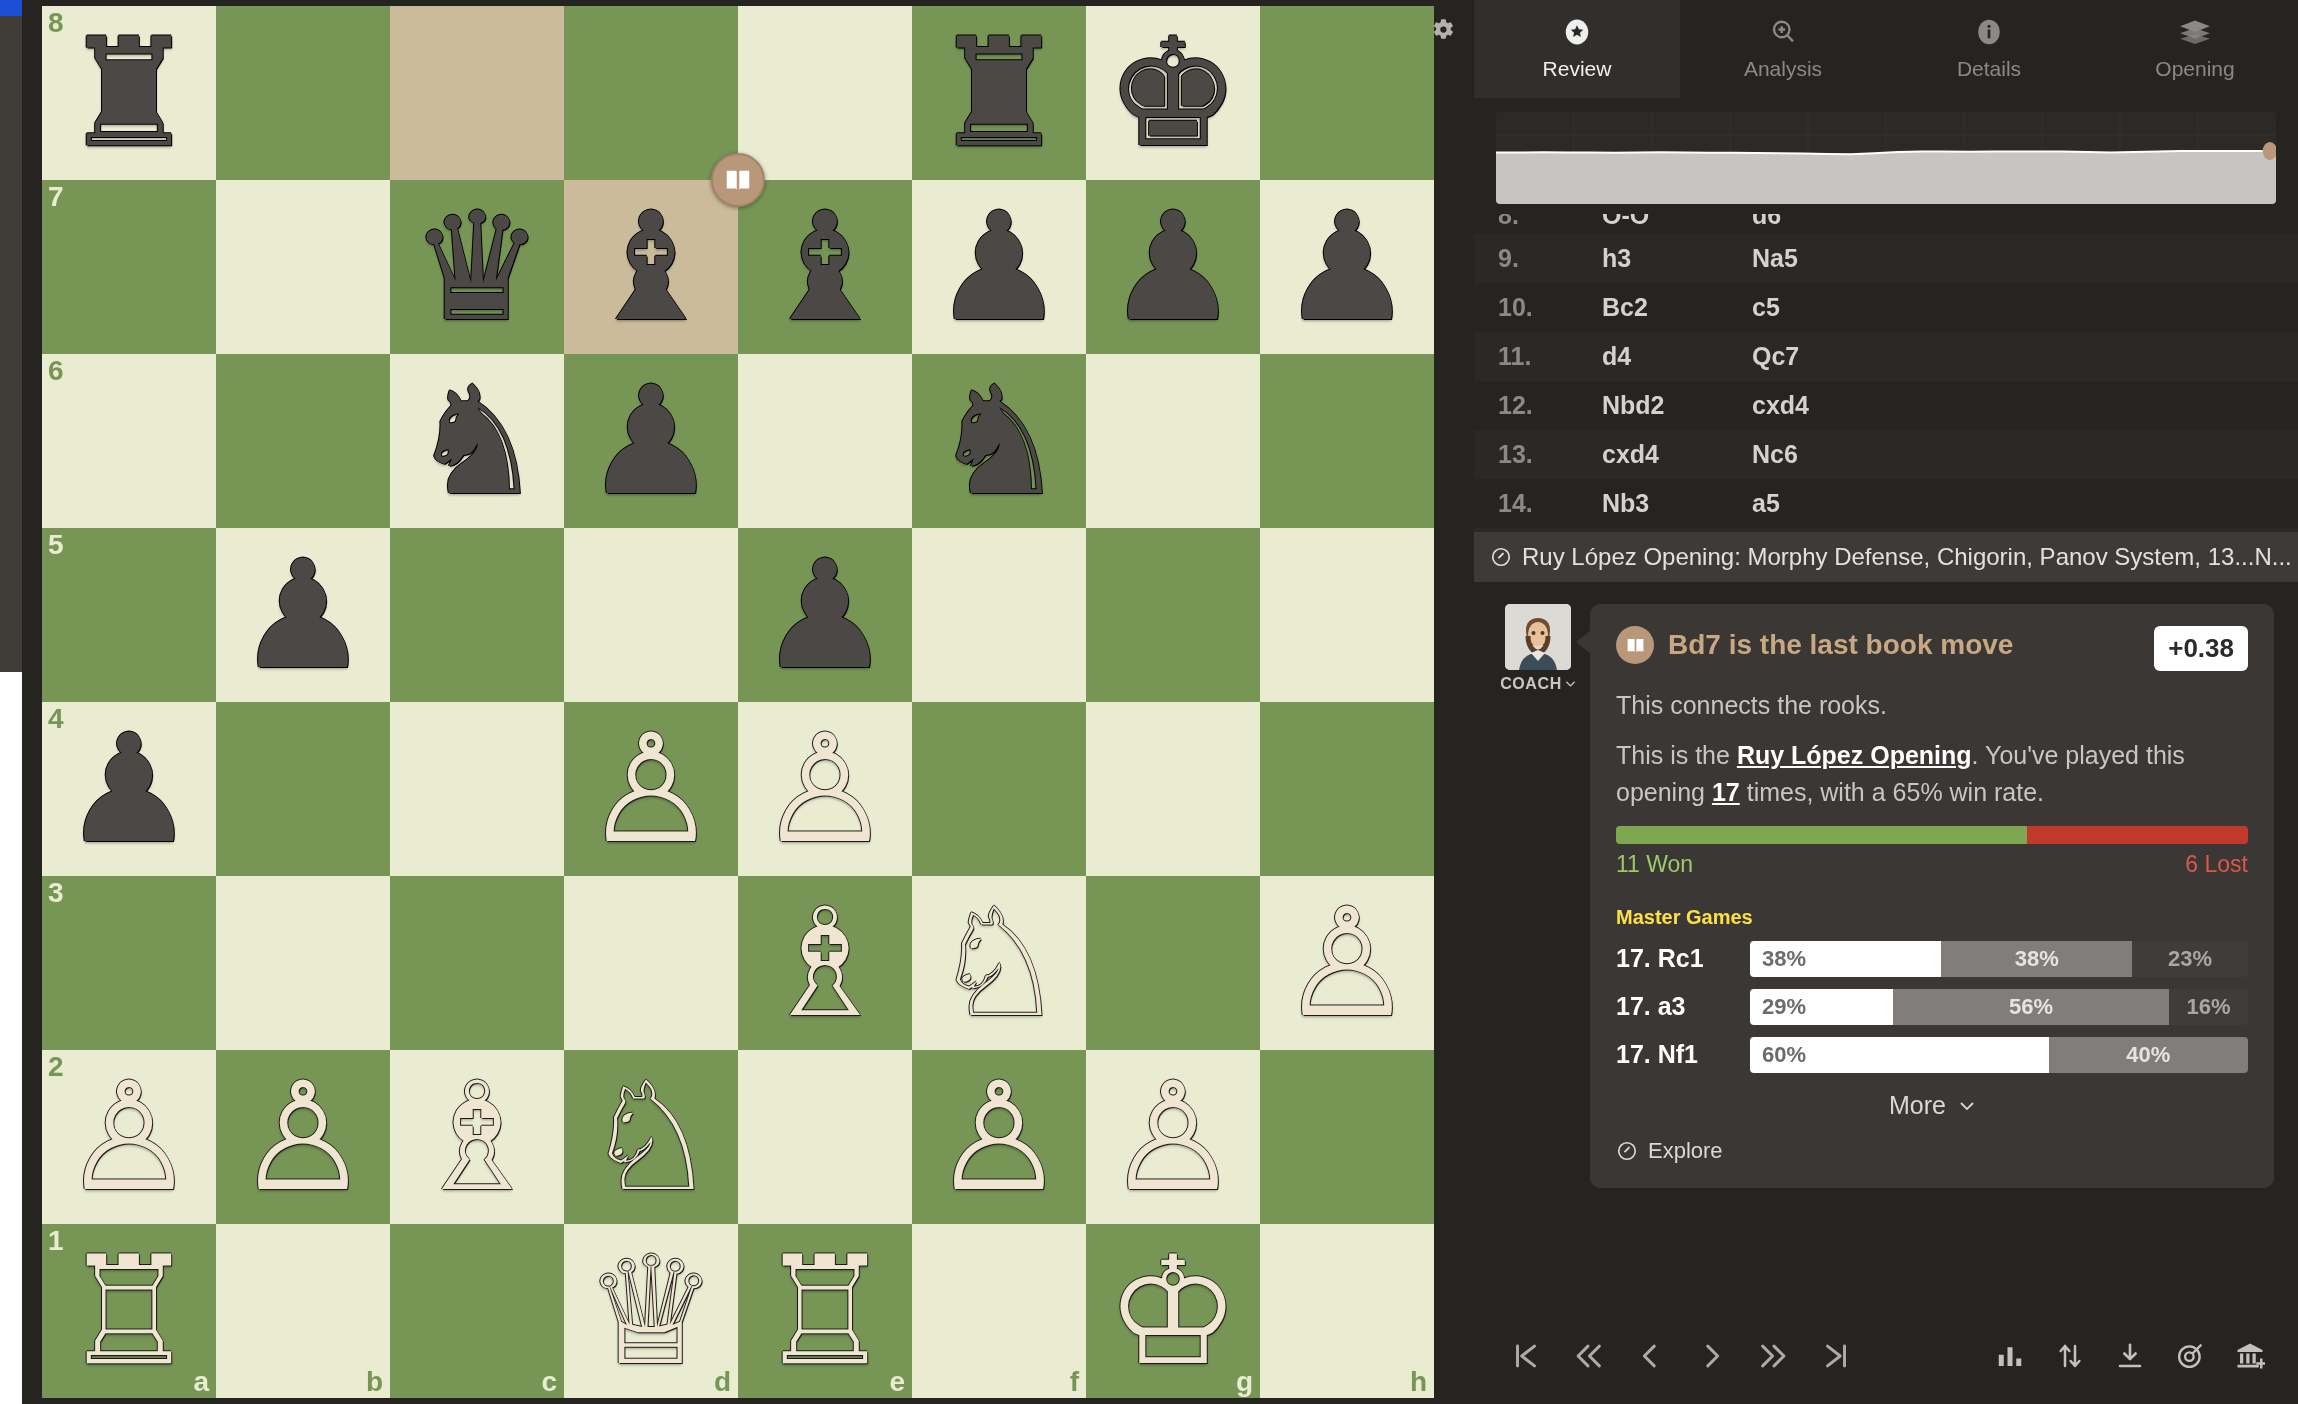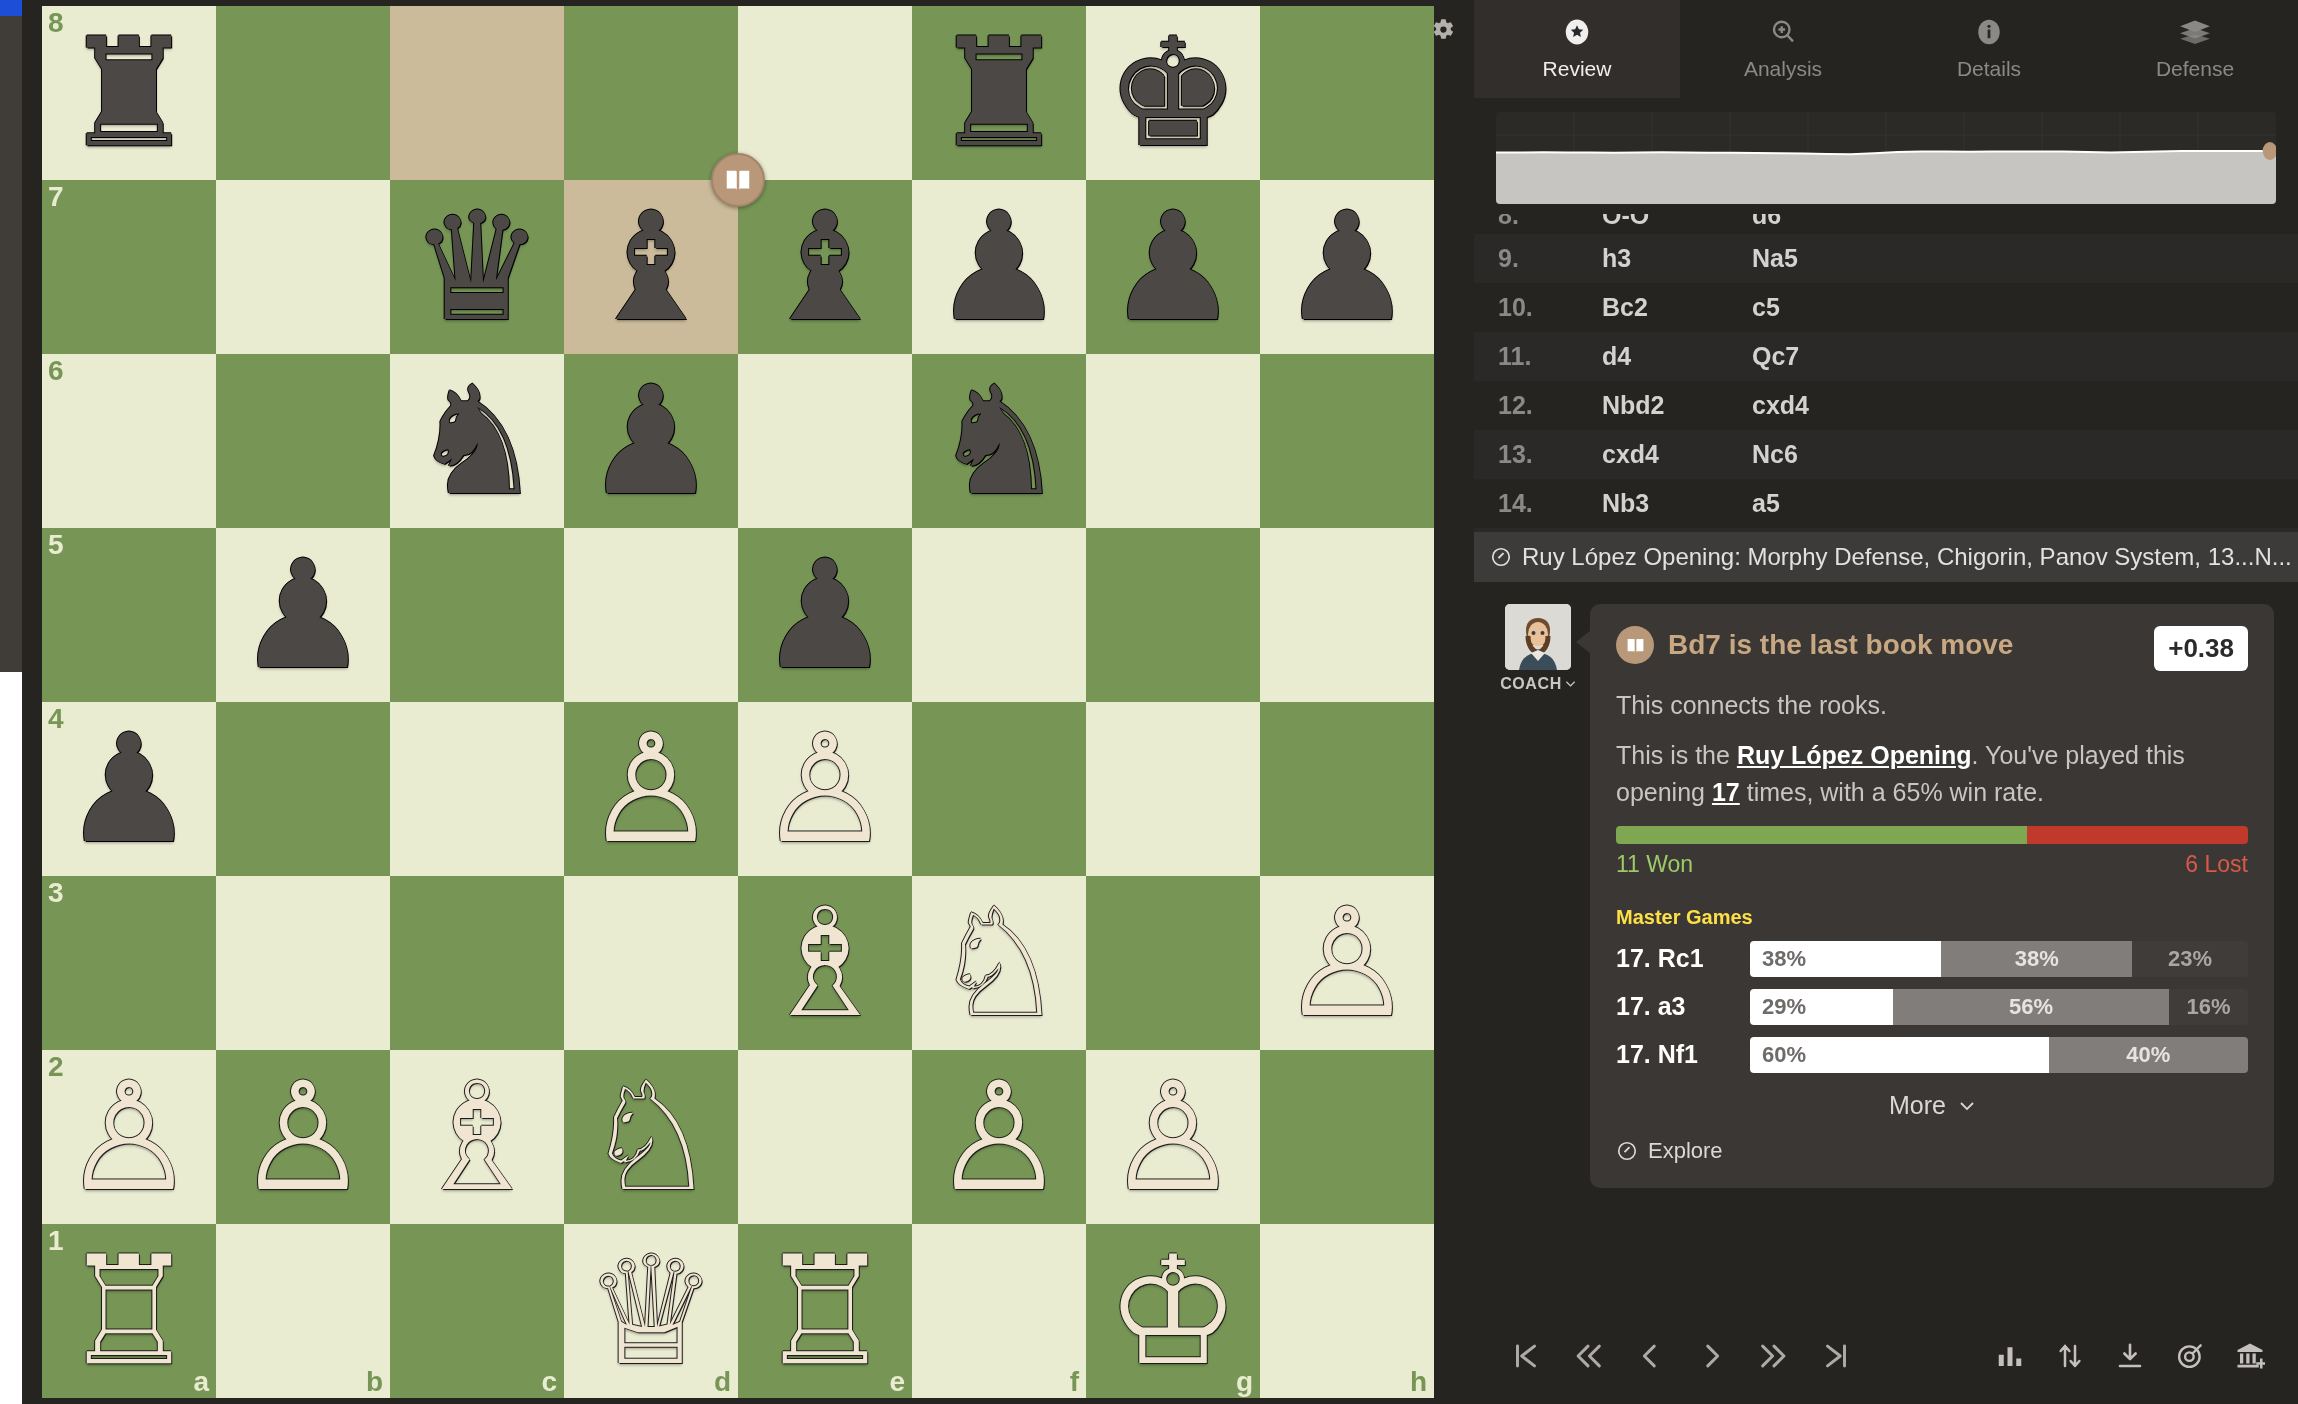--- a/index.html
+++ b/index.html
@@ -387,21 +387,21 @@
           <span>Details</span>
         </div>
         <div class="tab">
           <span class="ticon">
             <svg width="32" height="30" viewBox="0 0 28 24" fill="currentColor">
               <path d="M14 2 27 7l-13 5L1 7z"></path>
               <path d="M14 8.5 27 13l-13 4.6L1 13z" opacity=".85"></path>
               <path d="M14 14 27 18l-13 4.5L1 18z" opacity=".7"></path>
             </svg>
           </span>
-          <span>Defense</span>
+          <span>Opening</span>
         </div>
       </div>
 
     <div class="evalgraph">
       <svg id="evalsvg" viewBox="0 0 760 92" preserveAspectRatio="none" aria-hidden="true">
           <line x1="76" y1="0" x2="76" y2="92" stroke="#35322f" stroke-width="1"></line>
           <line x1="152" y1="0" x2="152" y2="92" stroke="#35322f" stroke-width="1"></line>
           <line x1="228" y1="0" x2="228" y2="92" stroke="#35322f" stroke-width="1"></line>
           <line x1="304" y1="0" x2="304" y2="92" stroke="#35322f" stroke-width="1"></line>
           <line x1="380" y1="0" x2="380" y2="92" stroke="#35322f" stroke-width="1"></line>

